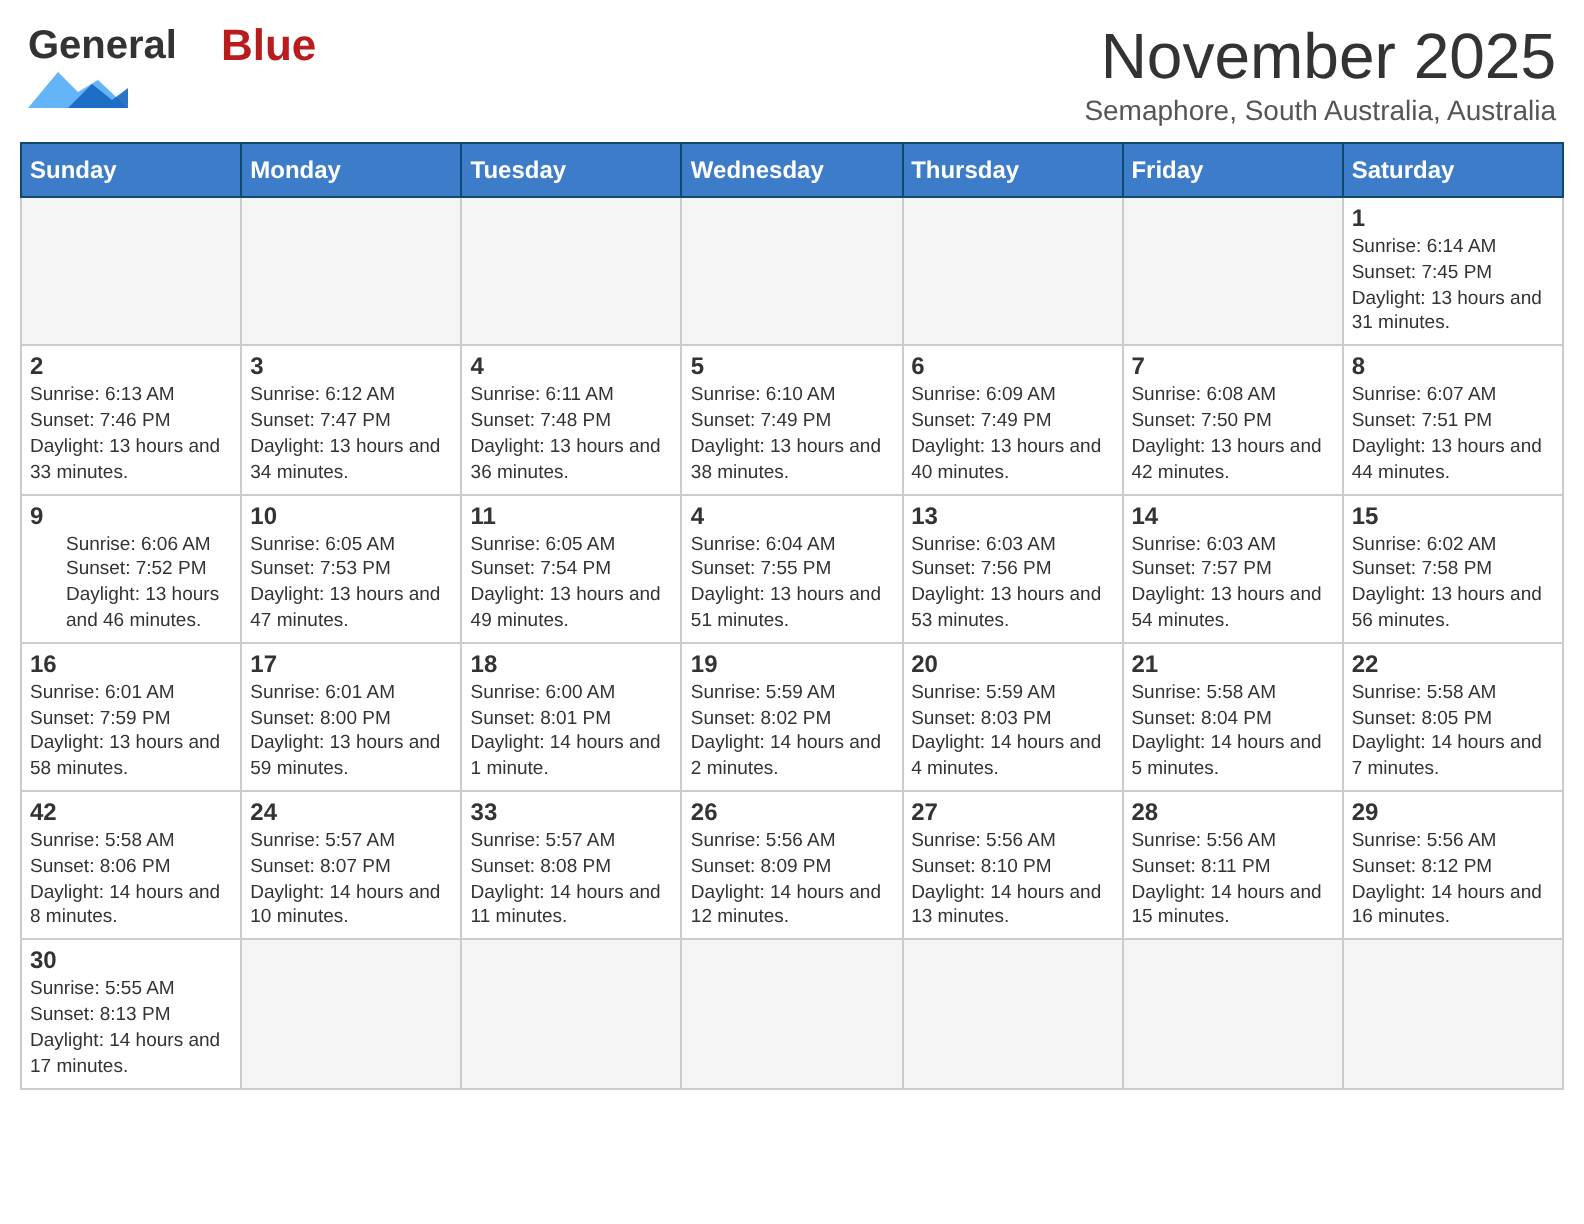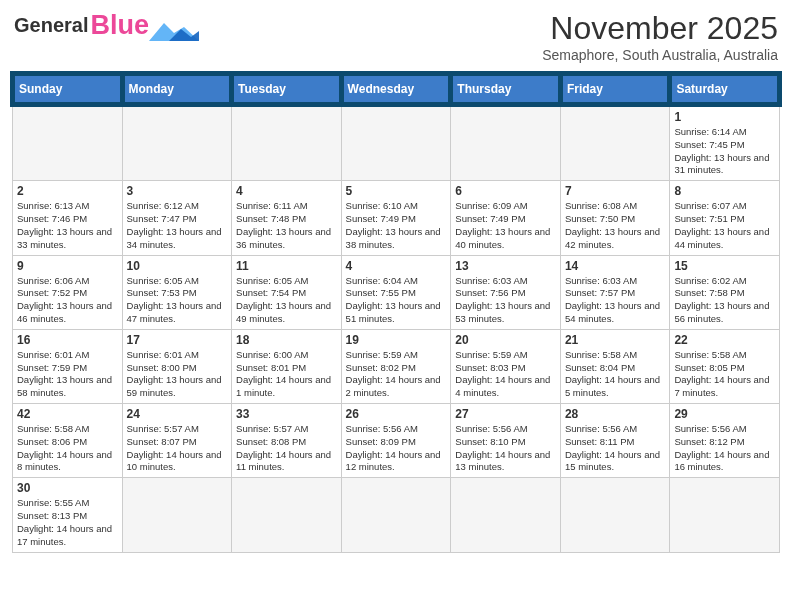--- a/index.html
+++ b/index.html
@@ -12,22 +12,22 @@
     }
     .header {
       display: flex;
       justify-content: space-between;
       align-items: flex-start;
       margin-bottom: 8px;
       padding: 0 4px;
     }
     .logo {
       display: flex;
-      flex-direction: row;
-      align-items: flex-end;
+      flex-direction: column;
+      align-items: flex-start;
     }
     .title-block {
       text-align: right;
     }
     .month-title {
       font-size: 32px;
       font-weight: normal;
       color: #333;
     }
     .location {
@@ -39,21 +39,21 @@
       border-collapse: collapse;
       font-size: 10px;
     }
     .calendar th {
       background-color: #3d7cc9;
       color: white;
       padding: 6px 4px;
       text-align: left;
       font-size: 12px;
       font-weight: bold;
-      border: 5px solid #0c4a6e;
+      border: 1px solid #0c4a6e;
       margin-top: 47px;
     }
     .calendar td {
       border: 1px solid #ccc;
       vertical-align: top;
       padding: 3px 4px;
       width: 110px;
       min-height: 80px;
       background: #fff;
     }
@@ -72,21 +72,21 @@
       line-height: 1.35;
     }
   </style>
 </head>
 <body>
 
 <div class="header">
   <div class="logo">
     <div style="display:flex; align-items:center; gap:2px;">
       <span style="font-size:20px; font-weight:bold; color:#333;">General</span>
-      <span style="font-size:27px; font-weight:bold; color:#ec4899;">Blue</span>
+      <span style="font-size:22px; font-weight:bold; color:#b91c1c;margin-left:20px;">Blue</span>
     </div>
     <svg width="50" height="18" viewBox="0 0 50 18">
       <polygon points="0,18 15,0 25,10 35,4 50,18" fill="#2196F3" opacity="0.7"></polygon>
       <polygon points="20,18 32,6 42,14 50,8 50,18" fill="#1565C0" opacity="0.9"></polygon>
     </svg>
   </div>
   <div class="title-block">
     <div class="month-title">November 2025</div>
     <div class="location">Semaphore, South Australia, Australia</div>
   </div>
@@ -159,21 +159,21 @@
         <td>
           <div class="day-number">8</div>
           <div class="day-info" style="white-space: pre-line;">Sunrise: 6:07 AM
 Sunset: 7:51 PM
 Daylight: 13 hours and 44 minutes.</div>
         </td>
       </tr>
       <tr>
         <td>
           <div class="day-number">9</div>
-          <div class="day-info" style="white-space: pre-line;">Sunrise: 6:06 AM
+          <div class="day-info" style="white-space: pre-line; margin-left: 18px;">Sunrise: 6:06 AM
 Sunset: 7:52 PM
 Daylight: 13 hours and 46 minutes.</div>
         </td>
         <td>
           <div class="day-number">10</div>
           <div class="day-info" style="white-space: pre-line;">Sunrise: 6:05 AM
 Sunset: 7:53 PM
 Daylight: 13 hours and 47 minutes.</div>
         </td>
         <td>

